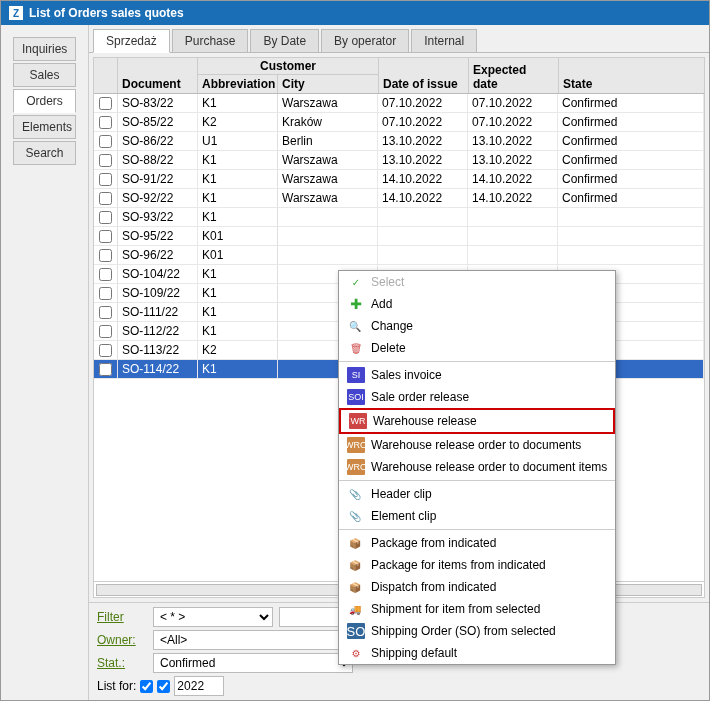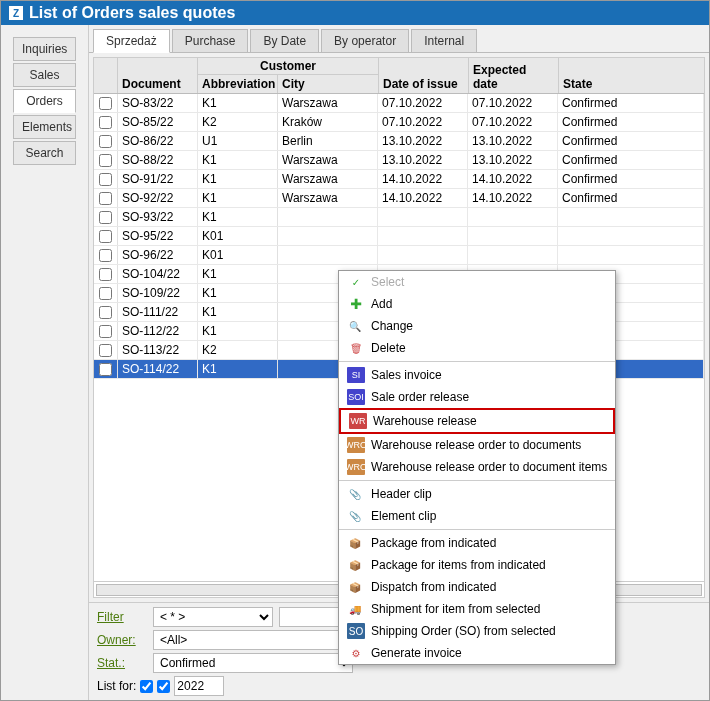--- a/index.html
+++ b/index.html
@@ -2,21 +2,21 @@
 <html><head>
   <meta charset="utf-8">
   <style>
     * { box-sizing: border-box; margin: 0; padding: 0; font-family: 'Segoe UI', Tahoma, Arial, sans-serif; font-size: 12px; }
     body { width: 710px; height: 701px; overflow: hidden; background: #f0f0f0; }
     
     .window { width: 710px; height: 701px; background: #f0f0f0; border: 1px solid #999; display: flex; flex-direction: column; }
     
     .title-bar { background: #1a6eb5; color: white; padding: 4px 8px; display: flex; align-items: center; gap: 6px; height: 24px; flex-shrink: 0; }
     .title-bar-icon { width: 14px; height: 14px; background: #fff; display: flex; align-items: center; justify-content: center; font-size: 10px; color: #1a6eb5; font-weight: bold; }
-    .title-text { font-size: 16px; font-weight: bold; color: white; }
+    .title-text { font-size: 12px; font-weight: bold; color: white; }
     
     .main-content { display: flex; flex: 1; overflow: hidden; }
     
     .left-panel { width: 88px; background: #f0f0f0; border-right: 1px solid #ccc; display: flex; flex-direction: column; padding: 12px; gap: 2px; flex-shrink: 0; }
     .left-btn { padding: 4px 8px; background: #e8e8e8; border: 1px solid #bbb; cursor: pointer; text-align: center; color: #333; }
     .left-btn.active { background: #fff; border-bottom: 1px solid white; }
     
     .right-panel { flex: 1; display: flex; flex-direction: column; overflow: hidden; }
     
     .tabs { display: flex; background: #f0f0f0; padding: 4px 4px 0; gap: 2px; border-bottom: 1px solid #bbb; flex-shrink: 0; }
@@ -57,21 +57,21 @@
     .icon-green-plus { color: #33aa33; font-size: 14px; }
     .icon-search { color: #33aa33; }
     .icon-trash { color: #cc4444; }
     .icon-si { background: #4444cc; color: white; font-size: 9px; padding: 1px 2px; border-radius: 1px; }
     .icon-soi { background: #4444cc; color: white; font-size: 9px; padding: 1px 2px; border-radius: 1px; }
     .icon-wr { background: #cc4444; color: white; font-size: 9px; padding: 1px 2px; border-radius: 1px; }
     .icon-wro { background: #cc8844; color: white; font-size: 9px; padding: 1px 2px; border-radius: 1px; }
     .icon-clip { color: #888; }
     .icon-package { color: #cc8844; }
     .icon-truck { color: #4488cc; }
-    .icon-so { background: #336699; color: white; font-size: 10px; padding: 1px 2px; border-radius: 1px; }
+    .icon-so { background: #336699; color: white; font-size: 13px; padding: 1px 2px; border-radius: 1px; }
     .icon-gen { color: #cc4444; }
   </style>
 </head>
 <body>
 
 <div class="window">
 
   <div class="title-bar">
     <div class="title-bar-icon">Z</div>
     <span class="title-text">List of Orders sales quotes</span>
@@ -386,16 +386,16 @@
       <div class="menu-item">
         <span class="menu-icon icon-truck">🚚</span>
         <span>Shipment for item from selected</span>
       </div>
       <div class="menu-item">
         <span class="menu-icon icon-so">SO</span>
         <span>Shipping Order (SO) from selected</span>
       </div>
       <div class="menu-item">
         <span class="menu-icon icon-gen">⚙</span>
-        <span>Generate invoice</span>
+        <span>Shipping default</span>
       </div>
     </div>
 </div>
 
 </body></html>

